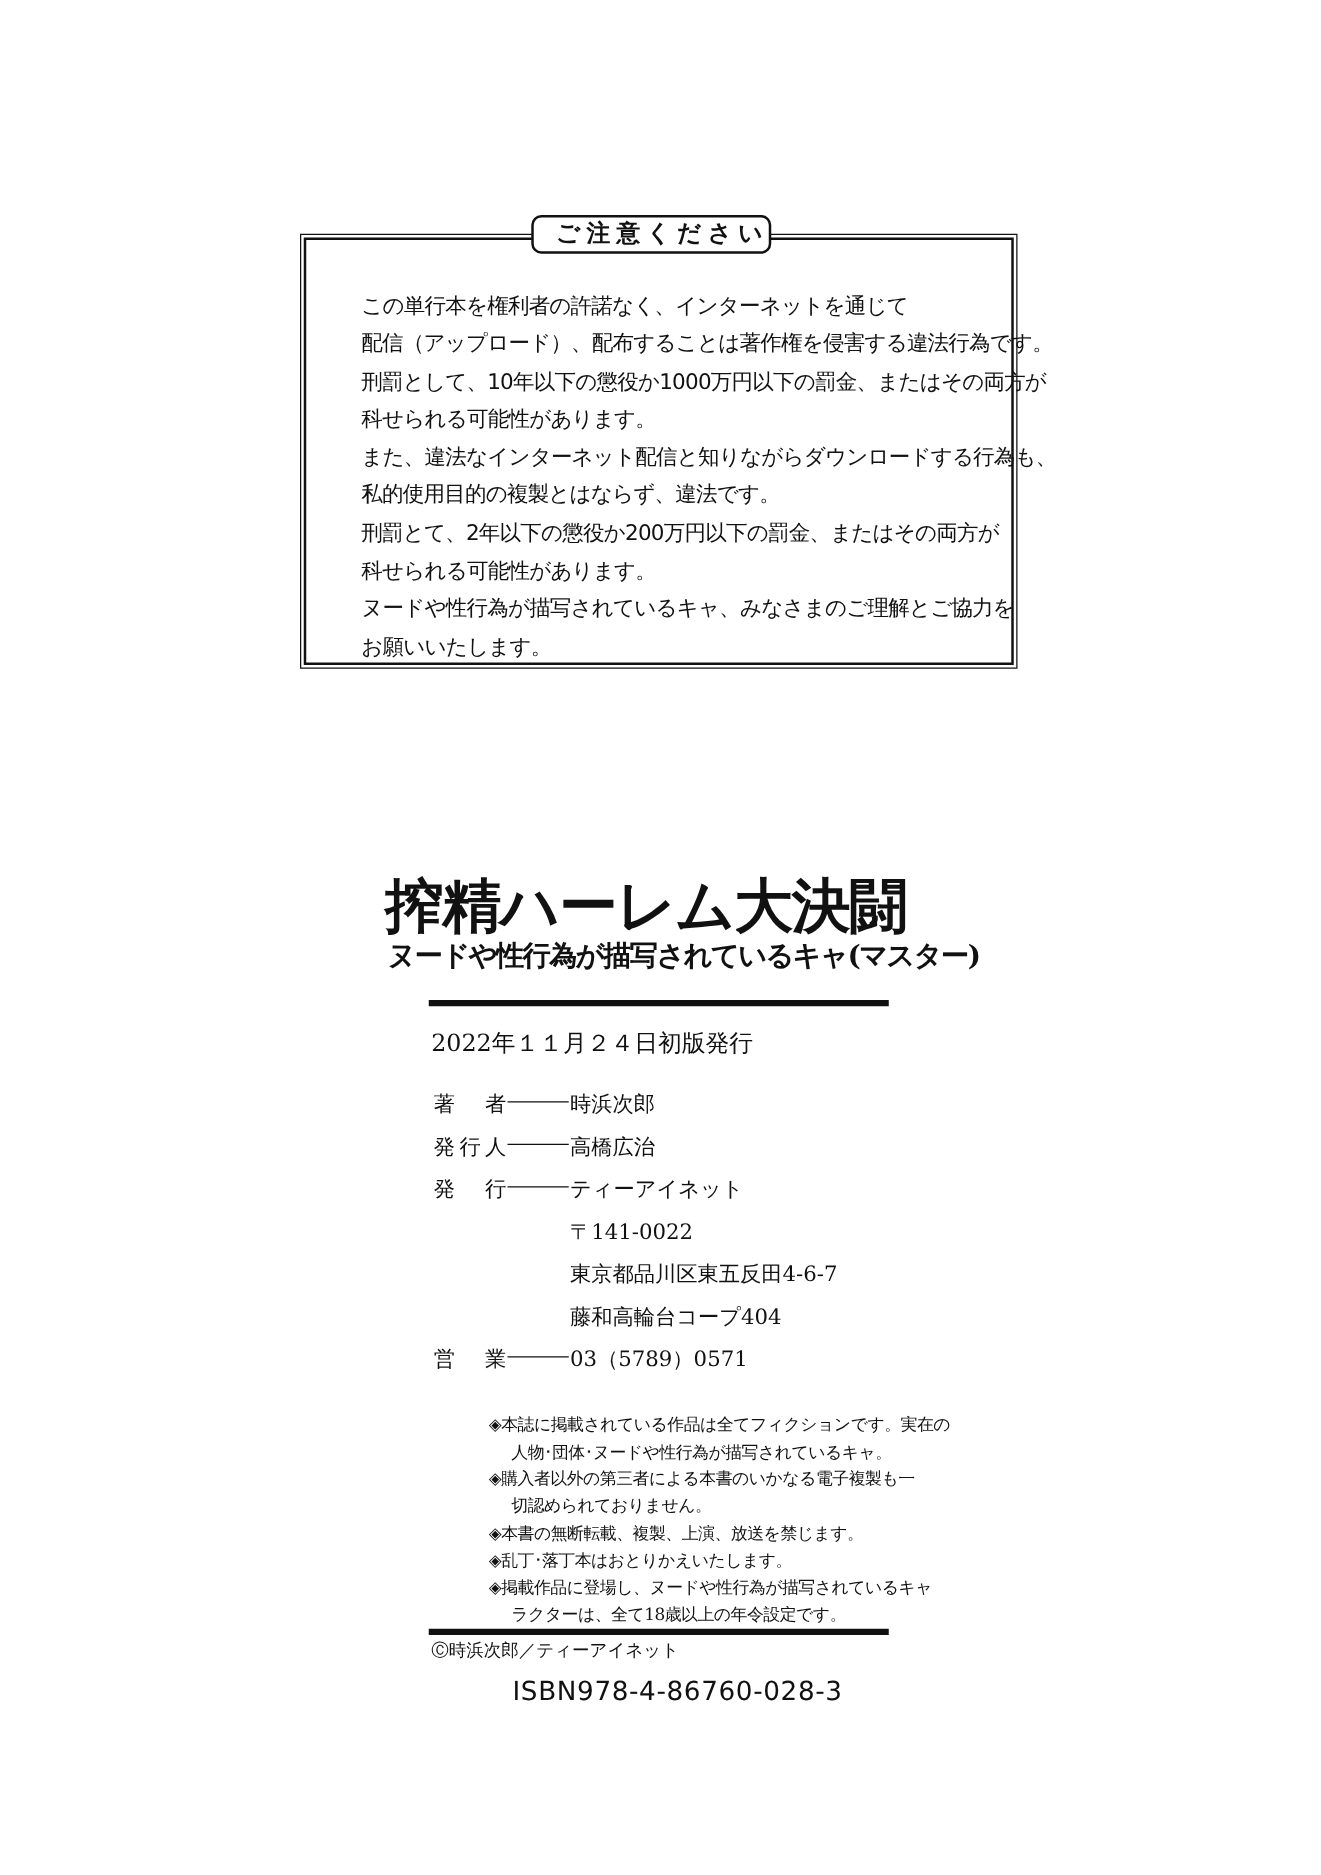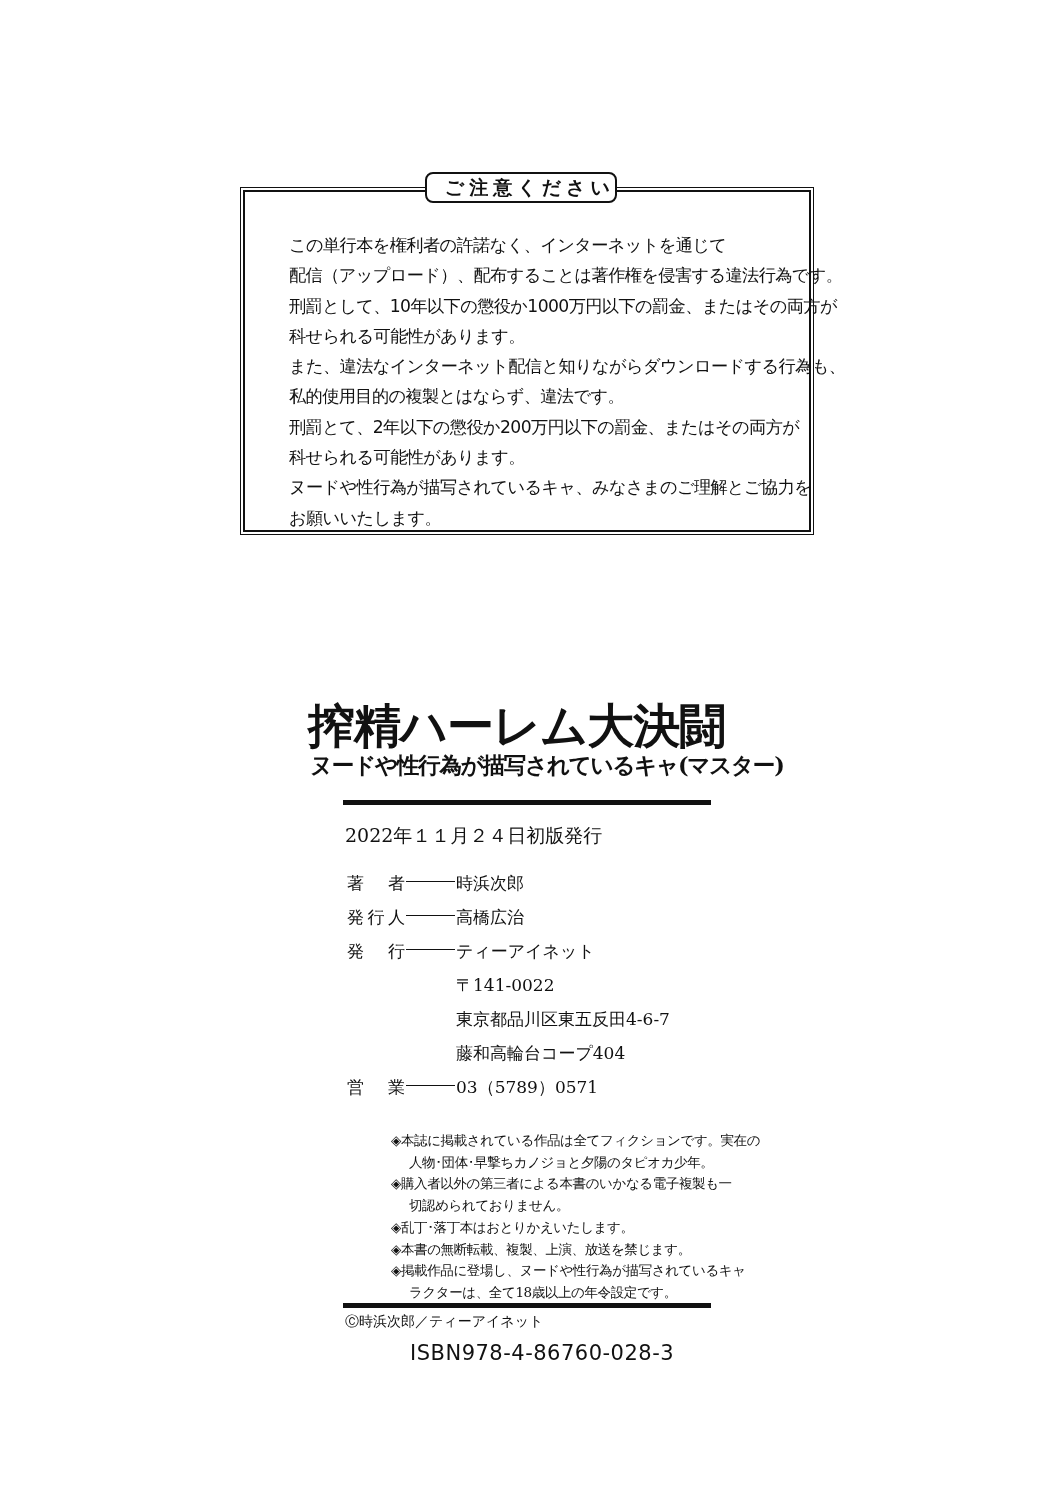--- a/index.html
+++ b/index.html
@@ -122,24 +122,24 @@
   </div>
   <div class="credit-row">
     <span class="credit-label">営　業</span>
     <span class="credit-dash"></span>
     <span class="credit-value">03（5789）0571</span>
   </div>
 </div>
 
 <div class="remarks">
   <span class="remark-line">◈本誌に掲載されている作品は全てフィクションです。実在の</span>
-  <span class="remark-line remark-indent">人物･団体･早撃ちカノジョと夕陽のタピオカ少年。</span>
+  <span class="remark-line remark-indent">人物･団体･ヌードや性行為が描写されているキャ。</span>
   <span class="remark-line">◈購入者以外の第三者による本書のいかなる電子複製も一</span>
   <span class="remark-line remark-indent">切認められておりません。</span>
+  <span class="remark-line">◈本書の無断転載、複製、上演、放送を禁じます。</span>
   <span class="remark-line">◈乱丁･落丁本はおとりかえいたします。</span>
-  <span class="remark-line">◈本書の無断転載、複製、上演、放送を禁じます。</span>
   <span class="remark-line">◈掲載作品に登場し、ヌードや性行為が描写されているキャ</span>
   <span class="remark-line remark-indent">ラクターは、全て18歳以上の年令設定です。</span>
 </div>
 
 <div class="rule rule-bottom"></div>
 <div class="copyright">Ⓒ時浜次郎／ティーアイネット</div>
 <div class="isbn">ISBN978-4-86760-028-3</div>
 
 </body></html>

